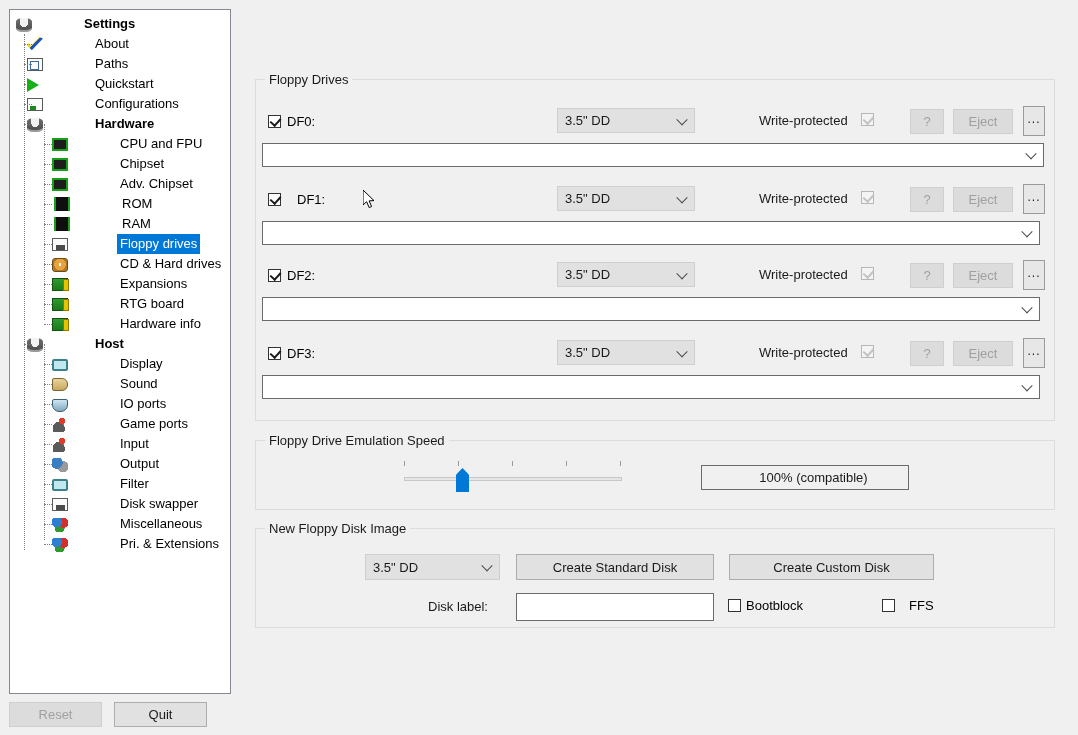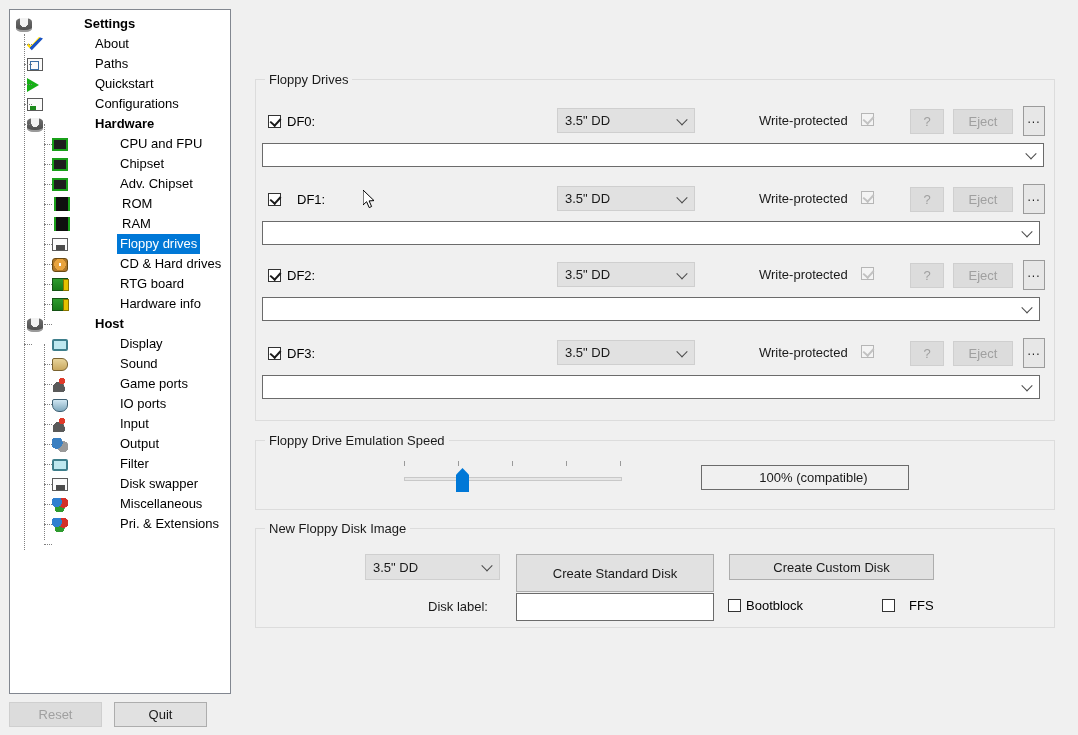--- a/index.html
+++ b/index.html
@@ -201,45 +201,49 @@
         <div class="node indent2 sel">
           <span class="ico ic-disk"></span>
           <span class="lbl">Floppy drives</span>
         </div>
         <div class="node indent2">
           <span class="ico ic-cd"></span>
           <span class="lbl">CD &amp; Hard drives</span>
         </div>
         <div class="node indent2">
           <span class="ico ic-card"></span>
+          <span class="lbl">Expansions</span>
+        </div>
+        <div class="node indent2">
+          <span class="ico ic-card"></span>
           <span class="lbl">RTG board</span>
         </div>
         <div class="node indent2">
           <span class="ico ic-card"></span>
           <span class="lbl">Hardware info</span>
         </div>
         <div class="node indent1 bold">
           <span class="ico ic-db"></span>
           <span class="lbl">Host</span>
         </div>
         <div class="node indent2">
           <span class="ico ic-mon"></span>
           <span class="lbl">Display</span>
         </div>
         <div class="node indent2">
           <span class="ico ic-snd"></span>
           <span class="lbl">Sound</span>
         </div>
         <div class="node indent2">
+          <span class="ico ic-io"></span>
+          <span class="lbl">IO ports</span>
+        </div>
+        <div class="node indent2">
           <span class="ico ic-joy"></span>
           <span class="lbl">Game ports</span>
-        </div>
-        <div class="node indent2">
-          <span class="ico ic-io"></span>
-          <span class="lbl">IO ports</span>
         </div>
         <div class="node indent2">
           <span class="ico ic-joy"></span>
           <span class="lbl">Input</span>
         </div>
         <div class="node indent2">
           <span class="ico ic-out"></span>
           <span class="lbl">Output</span>
         </div>
         <div class="node indent2">
@@ -410,21 +414,21 @@
 
     <div class="groupbox" style="left:23px; top:528px; width:800px; height:100px;">
       <span class="gb-title">New Floppy Disk Image</span>
     </div>
 
     <div class="combo-grey" style="left:133px; top:554px; width:135px; height:26px;">
       <span>3.5" DD</span>
       <span class="arw"></span>
     </div>
 
-    <div class="btn" style="left:284px; top:554px; width:198px; height:38px;">
+    <div class="btn" style="left:284px; top:554px; width:198px; height:26px;">
       <span>Create Standard Disk</span>
     </div>
     <div class="btn" style="left:497px; top:554px; width:205px; height:26px;">
       <span>Create Custom Disk</span>
     </div>
 
     <span class="lbl-static" style="left:196px; top:599px;">Disk label:</span>
     <div class="tinput" style="left:284px; top:593px; width:198px; height:28px;">
       <input id="disk-label-input" style="width: 100%; height: 100%; border: 0px; outline: 0px; background: transparent; padding: 0px 5px; font-family: &quot;Liberation Sans&quot;, sans-serif; font-size: 13px;" placeholder="">
     </div>

